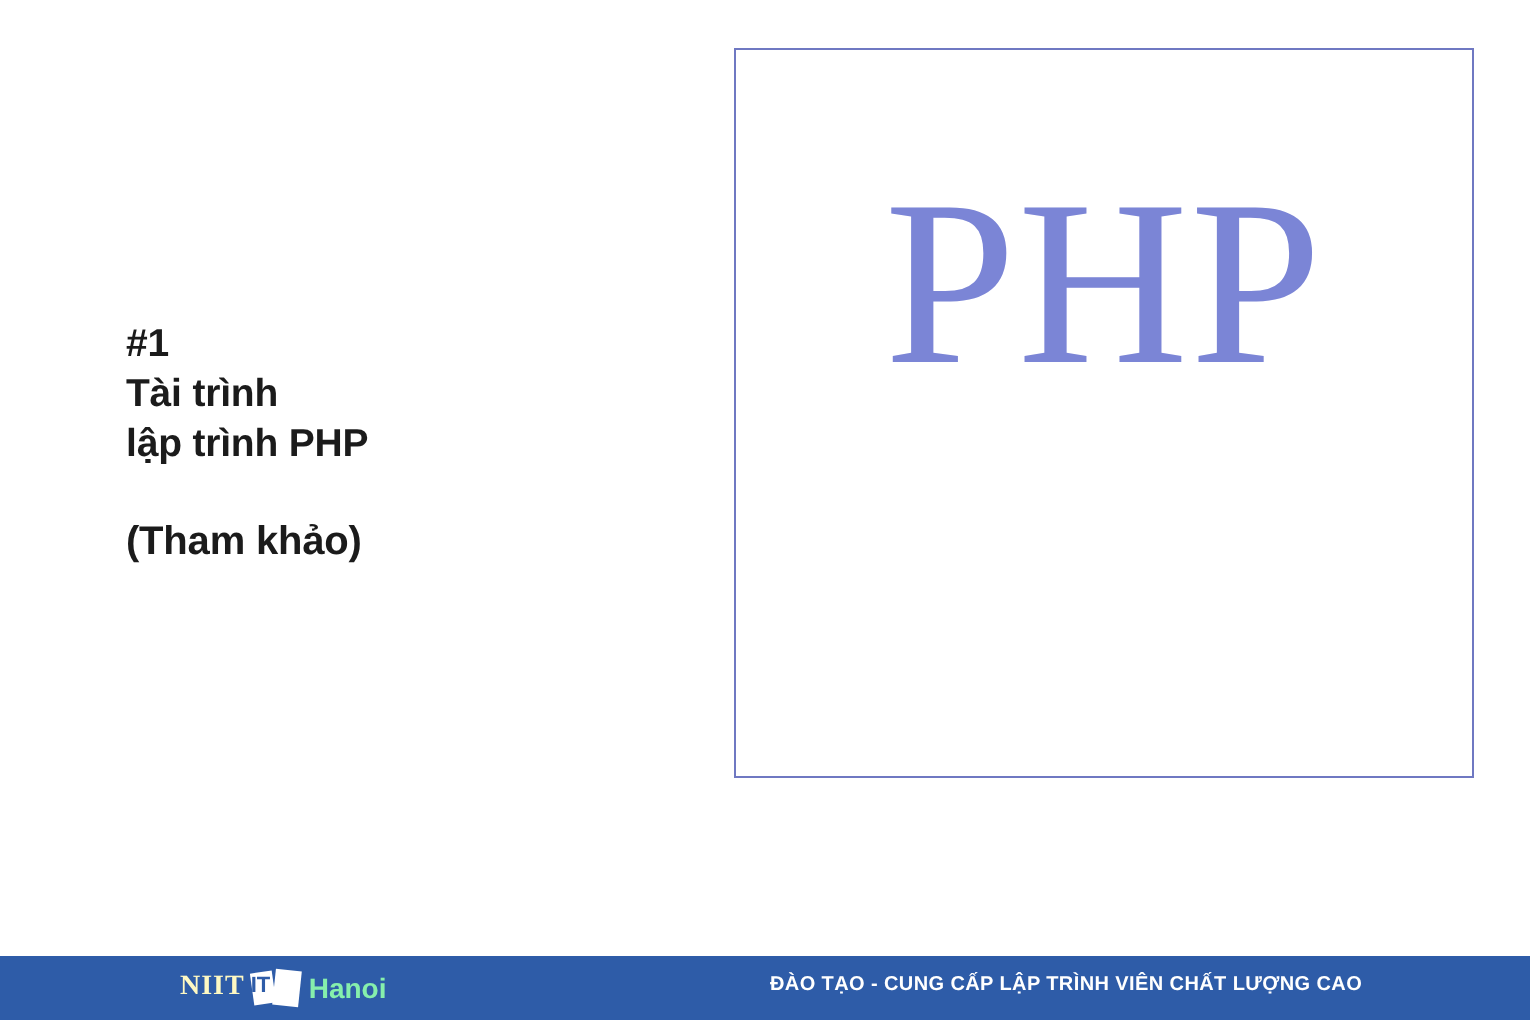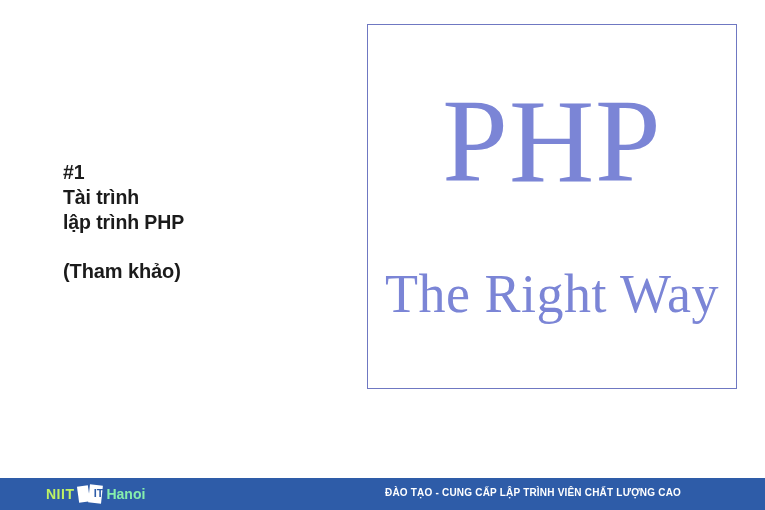--- a/index.html
+++ b/index.html
@@ -101,26 +101,27 @@
   
   .logo {
     position: absolute;
     left: 46px;
     top: 6px;
     height: 20px;
     display: flex;
     align-items: center;
   }
   .logo-niit {
-    font-family: Liberation Sans, sans-serif;
+    font-family: Liberation Serif, serif;
     font-weight: bold;
     font-size: 14px;
     letter-spacing: 0.5px;
-    color: #bef264;
-    line-height: 1;
+    color: #fef9c3;
+    line-height: 1;
+    margin-left: 44px;
   }
   .logo-mark {
     position: relative;
     width: 26px;
     height: 20px;
     margin: 0 3px;
   }
   .logo-mark .sheet {
     position: absolute;
     background: #ffffff;
@@ -137,21 +138,21 @@
     top: 1px;
     width: 13px;
     height: 18px;
     transform: rotate(6deg);
   }
   .logo-mark .mark-it {
     position: absolute;
     left: 0;
     top: 4px;
     width: 26px;
-    text-align: right;
+    text-align: left;
     font-family: "Liberation Sans", sans-serif;
     font-weight: bold;
     font-size: 11px;
     color: #2e5ca8;
     line-height: 1;
     z-index: 2;
   }
   .logo-hanoi {
     font-family: "Liberation Sans", sans-serif;
     font-weight: bold;
@@ -180,21 +181,20 @@
   <div class="left-text">
     <div class="line">#1</div>
     <div class="line">Tài trình</div>
     <div class="line">lập trình PHP</div>
     <div class="spacer"></div>
     <div class="note">(Tham khảo)</div>
   </div>
 
   <div class="book-cover">
     <div class="book-title">PHP</div>
-    <div class="book-subtitle">The Right Way</div>
   </div>
 
   <div class="footer-bar">
 
     <div class="logo">
       <span class="logo-niit">NIIT</span>
       <span class="logo-mark">
         <span class="sheet sheet-back"></span>
         <span class="sheet sheet-front"></span>
         <span class="mark-it">IT</span>

